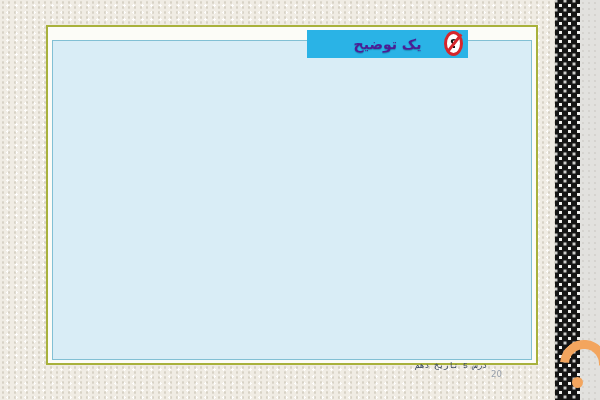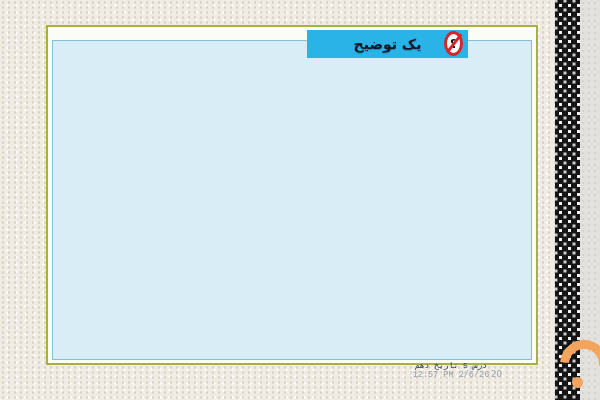--- a/index.html
+++ b/index.html
@@ -49,21 +49,21 @@
   .inner{
     position:absolute;left:4px;right:4px;top:13px;bottom:3px;
     background:#d9edf6;border:1px solid #82c0d4;
   }
   .banner{
     position:absolute;left:307px;top:30px;width:161px;height:28px;
     background:#2ab3e6;z-index:4;
     display:flex;align-items:center;justify-content:center;
   }
   .banner-title{
-    color:#0f172a;font-weight:bold;font-size:14px;line-height:28px;
+    color:#4c1d95;font-weight:bold;font-size:14px;line-height:28px;
     direction:rtl;text-shadow:0 1px 1px rgba(0,60,90,.35);
   }
   .banner-icon{
     position:absolute;right:5px;top:1px;width:19px;height:25px;
     background:#fff;border:3px solid #d6262c;border-radius:50%;
     box-sizing:border-box;
     display:flex;align-items:center;justify-content:center;
   }
   .banner-icon .glyph{
     font-size:12px;font-weight:bold;color:#111;line-height:1;
@@ -119,17 +119,16 @@
   <div class="body-text">
     <p><b>طبقات اجتماعی:</b> <span>با استقرار آریایی‌ها در هند و شکل‌گیری آیین برهمنی، نظام طبقاتی بسته و تبعیض‌آمیزی در آن کشور به وجود آمد که به «کاست» معروف شده است. نظام کاستی به همراه آیین برهمنی، دو عامل بسیار مهم و مؤثر در تاریخ هند بودند. طبقات اجتماعی در هند عبارت بودند از: ۱ـ برهمنان (روحانیان)؛ ۲ـ کشاتریا (جنگاوران)؛ ۳ـ ویش‌ها (گله‌داران، کشاورزان و بازرگانان)؛ ۴ـ شودراها (کارگران و کشاورزان فاقد زمین که همراه با زمین خرید و فروش می‌شدند)</span></p>
     <p><span>اعضای طبقات اول تا سوم را آریاییان تشکیل می‌دادند و بومیان هند در طبقهٔ چهارم جای داشتند. پایین‌تر از این چهار کاست، پاریاها یا نجس‌ها بودند که هر چهار کاست مذکور از آنها دوری می‌کردند.</span></p>
     <p><span>طبقات یا کاست‌ها در هند باستان کاملاً از یکدیگر مجزا بودند و هر طبقه موقعیت، امتیازات و وظایف خاص خود را داشت.</span></p>
     <p><span>طبقات یا کاست‌ها نمی‌توانستند با مردم کاست‌های پایین‌تر از کاست خود ازدواج کنند. کسانی که از تشریفات و قواعد کاست سرپیچی می‌کردند، از کاست خود رانده می‌شدند.</span></p>
     <p><span>نظام کاستی هند به مرور زمان گسترش یافت و در درون هر کاست، کاست‌های دیگری شکل گرفت. در قرن ۱۸م. و همزمان با شروع استعمار انگلستان، صدها کاست اصلی و فرعی در این کشور وجود داشت.</span></p>
   </div>
 
   <div class="footer">
     <div class="lesson">درس 5 تاریخ دهم</div>
-    <div class="datetime">12:57 PM 2/6/26</div>
   </div>
   <div class="page-number">20</div>
 
 </div>
 
 </body></html>

